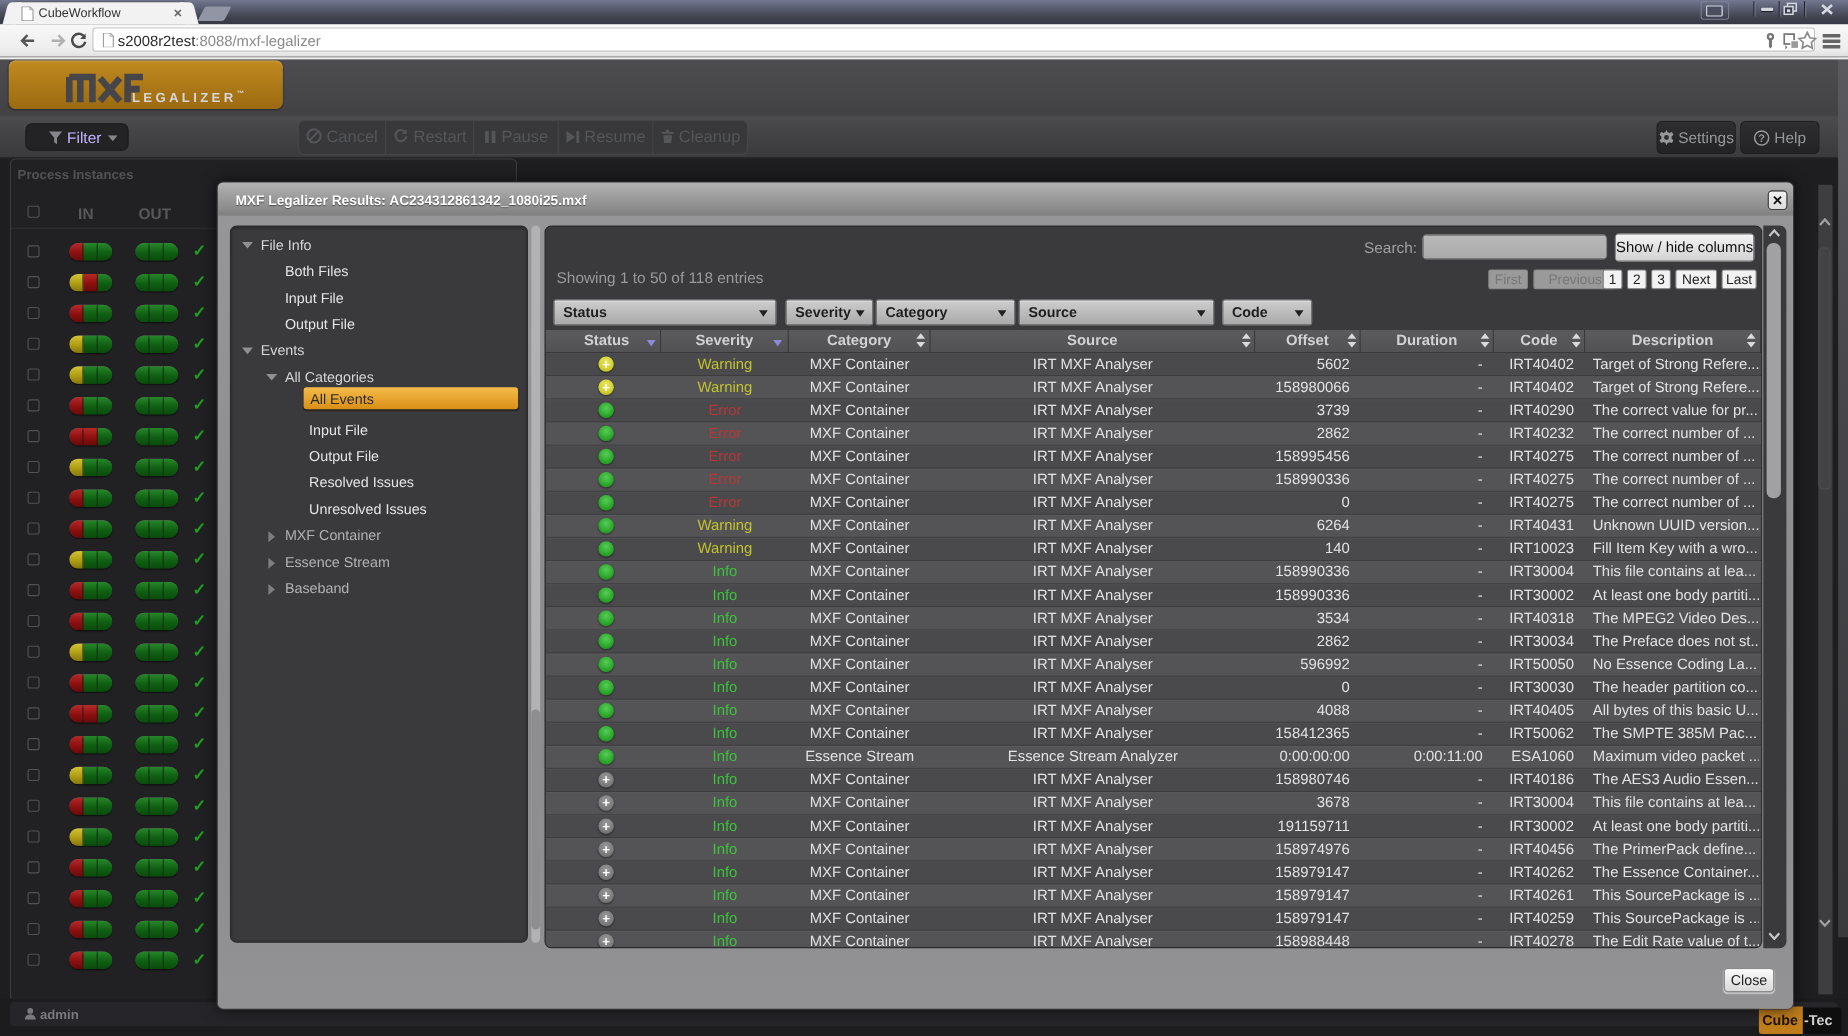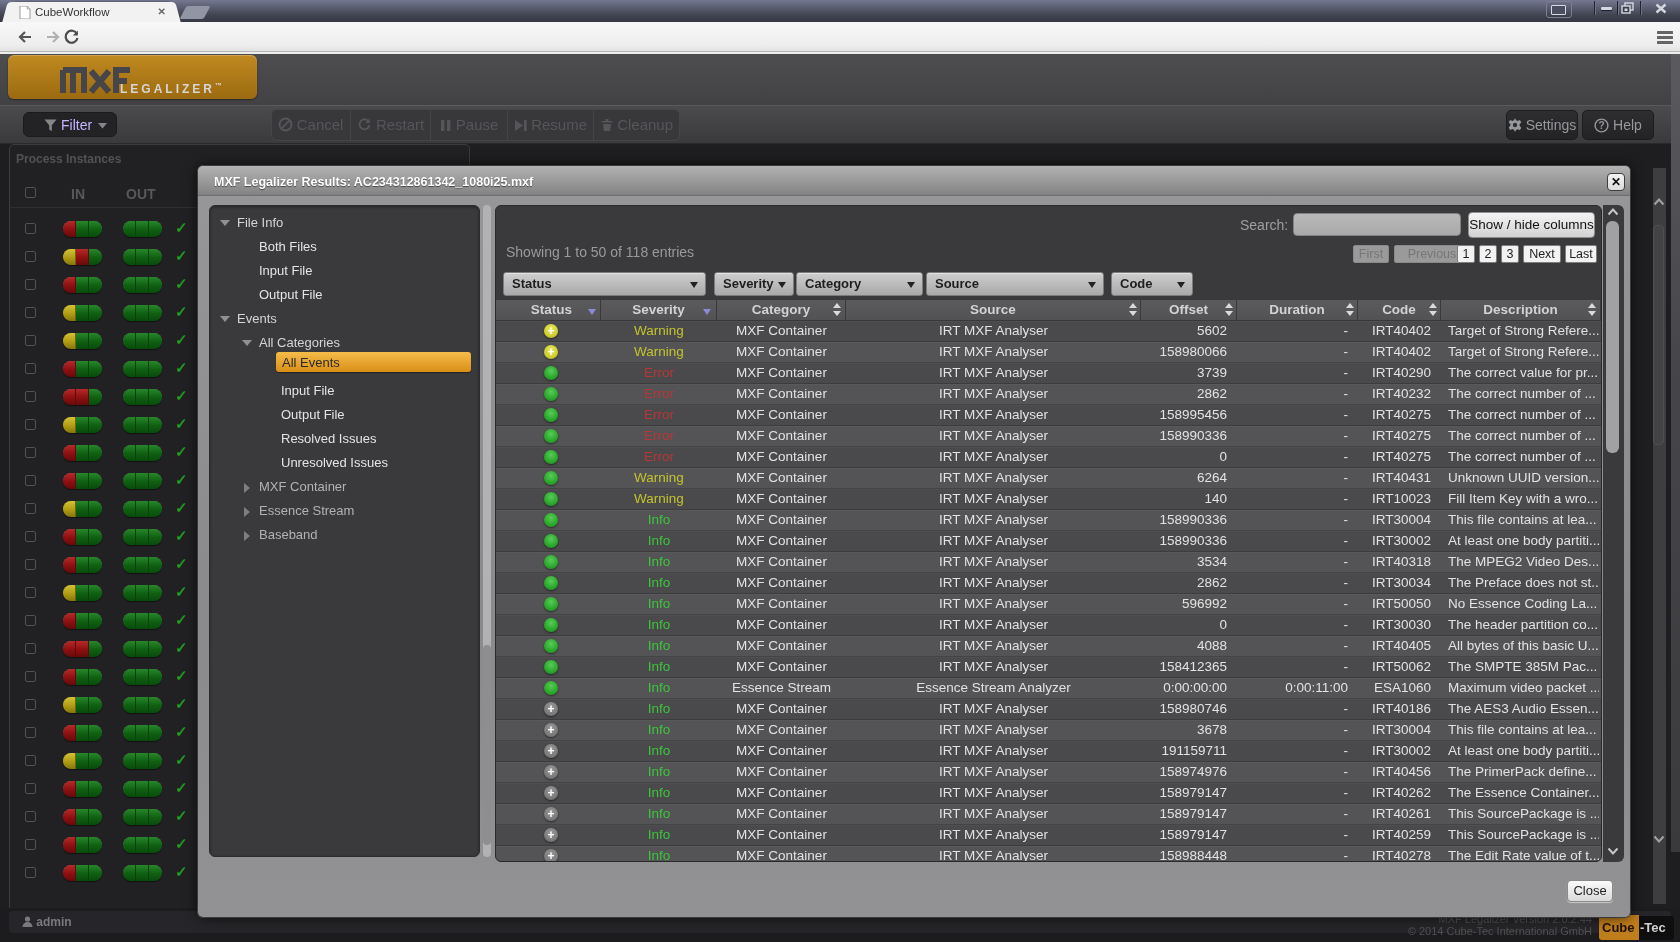--- a/index.html
+++ b/index.html
@@ -179,20 +179,38 @@
  <svg class="abs" style="left:17px;top:9px" width="16" height="12">
       <path d="M8 1 L3 6 L8 11 M3 6 H14" stroke="#555" stroke-width="2.2" fill="none"></path>
     </svg>
  <svg class="abs" style="left:45px;top:9px" width="16" height="12">
       <path d="M8 1 L13 6 L8 11 M2 6 H13" stroke="#b0b0b0" stroke-width="2.2" fill="none"></path>
     </svg>
  <svg class="abs" style="left:63px;top:7px" width="17" height="16">
       <path d="M14 5 A6 6 0 1 0 14.5 9" stroke="#4a4a4a" stroke-width="2.2" fill="none"></path>
       <path d="M14.8 1.5 v5 h-5 z" fill="#4a4a4a"></path>
     </svg>
+ <div id="urlbox">
+  <svg class="doc" width="11" height="13">
+        <path d="M1 0 h6 l3 3 v10 h-9 z" fill="#fff" stroke="#9a9a9a"></path>
+        <path d="M7 0 l3 3 h-3 z" fill="#cfcfcf" stroke="#9a9a9a" stroke-width=".5"></path>
+      </svg>
+  <span class="u1">s2008r2test<span style="color:#8a8a8a">:8088/mxf-legalizer</span></span>
+  <svg class="abs" style="left:1518px;top:3px" width="13" height="16">
+        <path d="M6.5 1 a3.4 3.4 0 0 1 3.4 3.4 a3.4 3.4 0 0 1 -2 3.1 l0 6 l-1.4 1.5 l-1.4 -1.5 l0 -6 a3.4 3.4 0 0 1 -2 -3.1 a3.4 3.4 0 0 1 3.4 -3.4 z M6.5 3 a1.3 1.3 0 1 0 0 2.6 a1.3 1.3 0 0 0 0 -2.6" fill="#767676"></path>
+      </svg>
+  <svg class="abs" style="left:1536px;top:4px" width="15" height="15">
+        <rect x="1" y="1" width="9" height="9" fill="none" stroke="#767676" stroke-width="1.6"></rect>
+        <rect x="7" y="7" width="7" height="7" fill="#9a9a9a" stroke="#fff"></rect>
+        <path d="M2 11 l2 2 l-2 2 z" fill="#767676"></path>
+      </svg>
+  <svg class="abs" style="left:1549px;top:2px" width="18" height="18">
+        <path d="M9 1.5 l2.3 4.8 5.2 .7 -3.8 3.6 .9 5.2 -4.6 -2.5 -4.6 2.5 .9 -5.2 -3.8 -3.6 5.2 -.7 z" fill="none" stroke="#8a8a8a" stroke-width="1.5"></path>
+      </svg>
+ </div>
  <div id="menu3">
       <div></div>
       <div></div>
       <div></div>
     </div>
 </div>
 <div id="app">
 <div style="position:absolute;left:0;top:0;width:1680px;height:2px;background:#ededed;z-index:5"></div>
 <div id="apphead">
  <div id="logo">
@@ -540,21 +558,20 @@
       </div>
       <div class="chk" style="left:165px;top:718px;">✓</div>
     </div>
 <div id="foot"></div>
 <div id="foot2"></div>
 <div class="abs" style="left:22px;top:863px;color:#7a7a7c;font-size:12px;font-weight:bold;">
 <svg width="11" height="11" style="vertical-align:-1px">
         <circle cx="5.5" cy="3" r="2.6" fill="#7a7a7c"></circle>
         <path d="M0.5 11 a5 5 0 0 1 10 0 z" fill="#7a7a7c"></path>
       </svg> admin</div>
-<div id="ftxt">MXF Legalizer Version 2.0.2.44<br>© 2014 Cube-Tec International GmbH</div>
 <div id="ctlogo">
  <div class="abs" style="left:0;top:0;width:40px;height:25px;background:#bf7d1c;border-radius:3px 0 0 3px;">
    <span class="abs" style="left:3px;top:5px;font-size:13px;font-weight:bold;color:#1f1205;">Cube</span>
  </div>
  <div class="abs" style="left:40px;top:1px;width:35px;height:24px;background:#0e0e0e;border-radius:0 3px 3px 0;">
    <span class="abs" style="left:1px;top:4px;font-size:13px;font-weight:bold;color:#d0d0d0;">-Tec</span>
  </div>
 </div>
 <div id="rmargin"></div>
 <div id="pgsb"></div>

